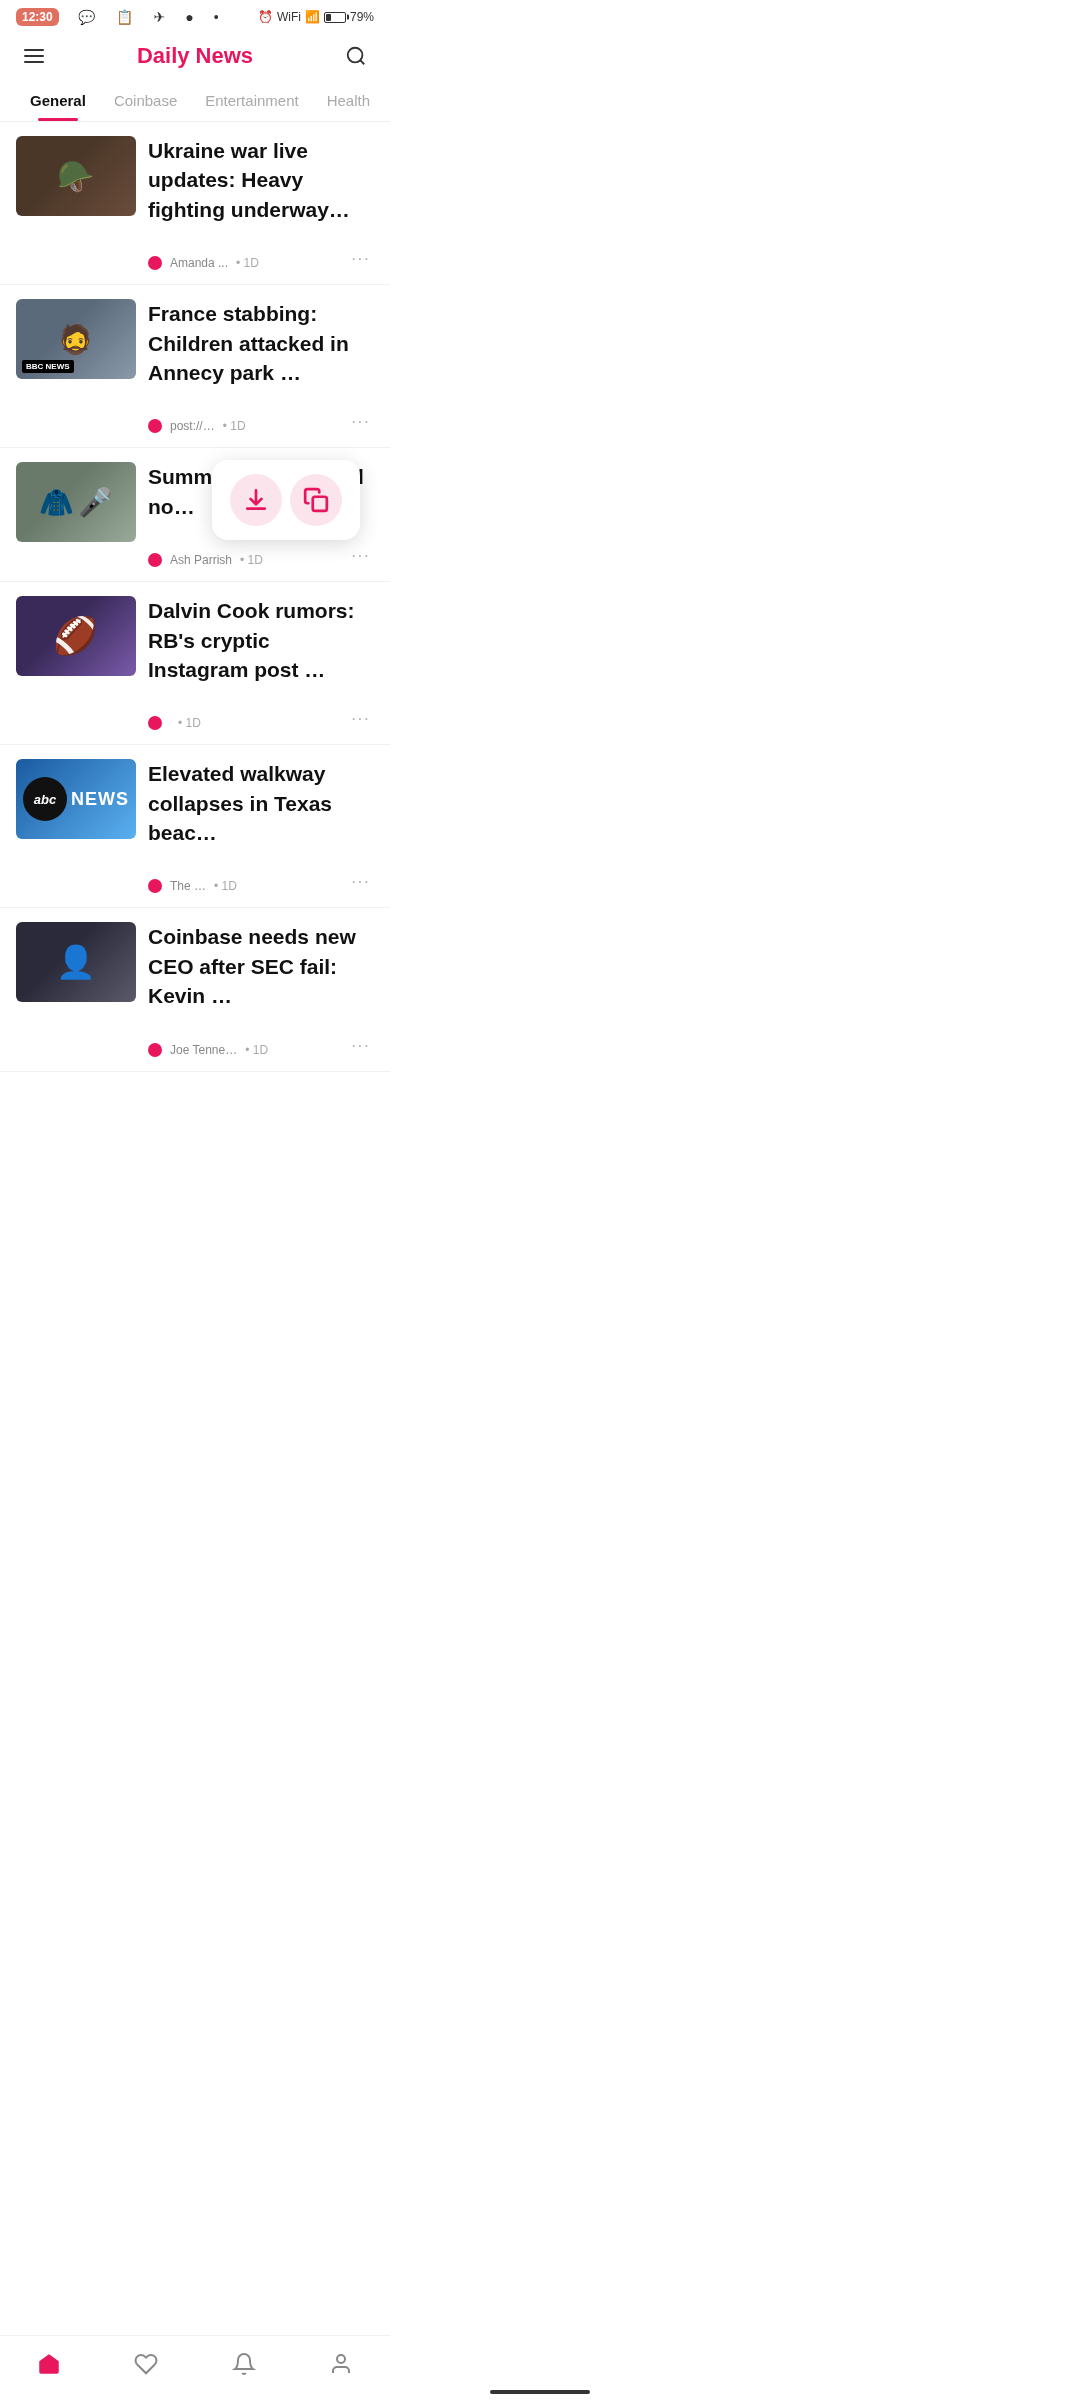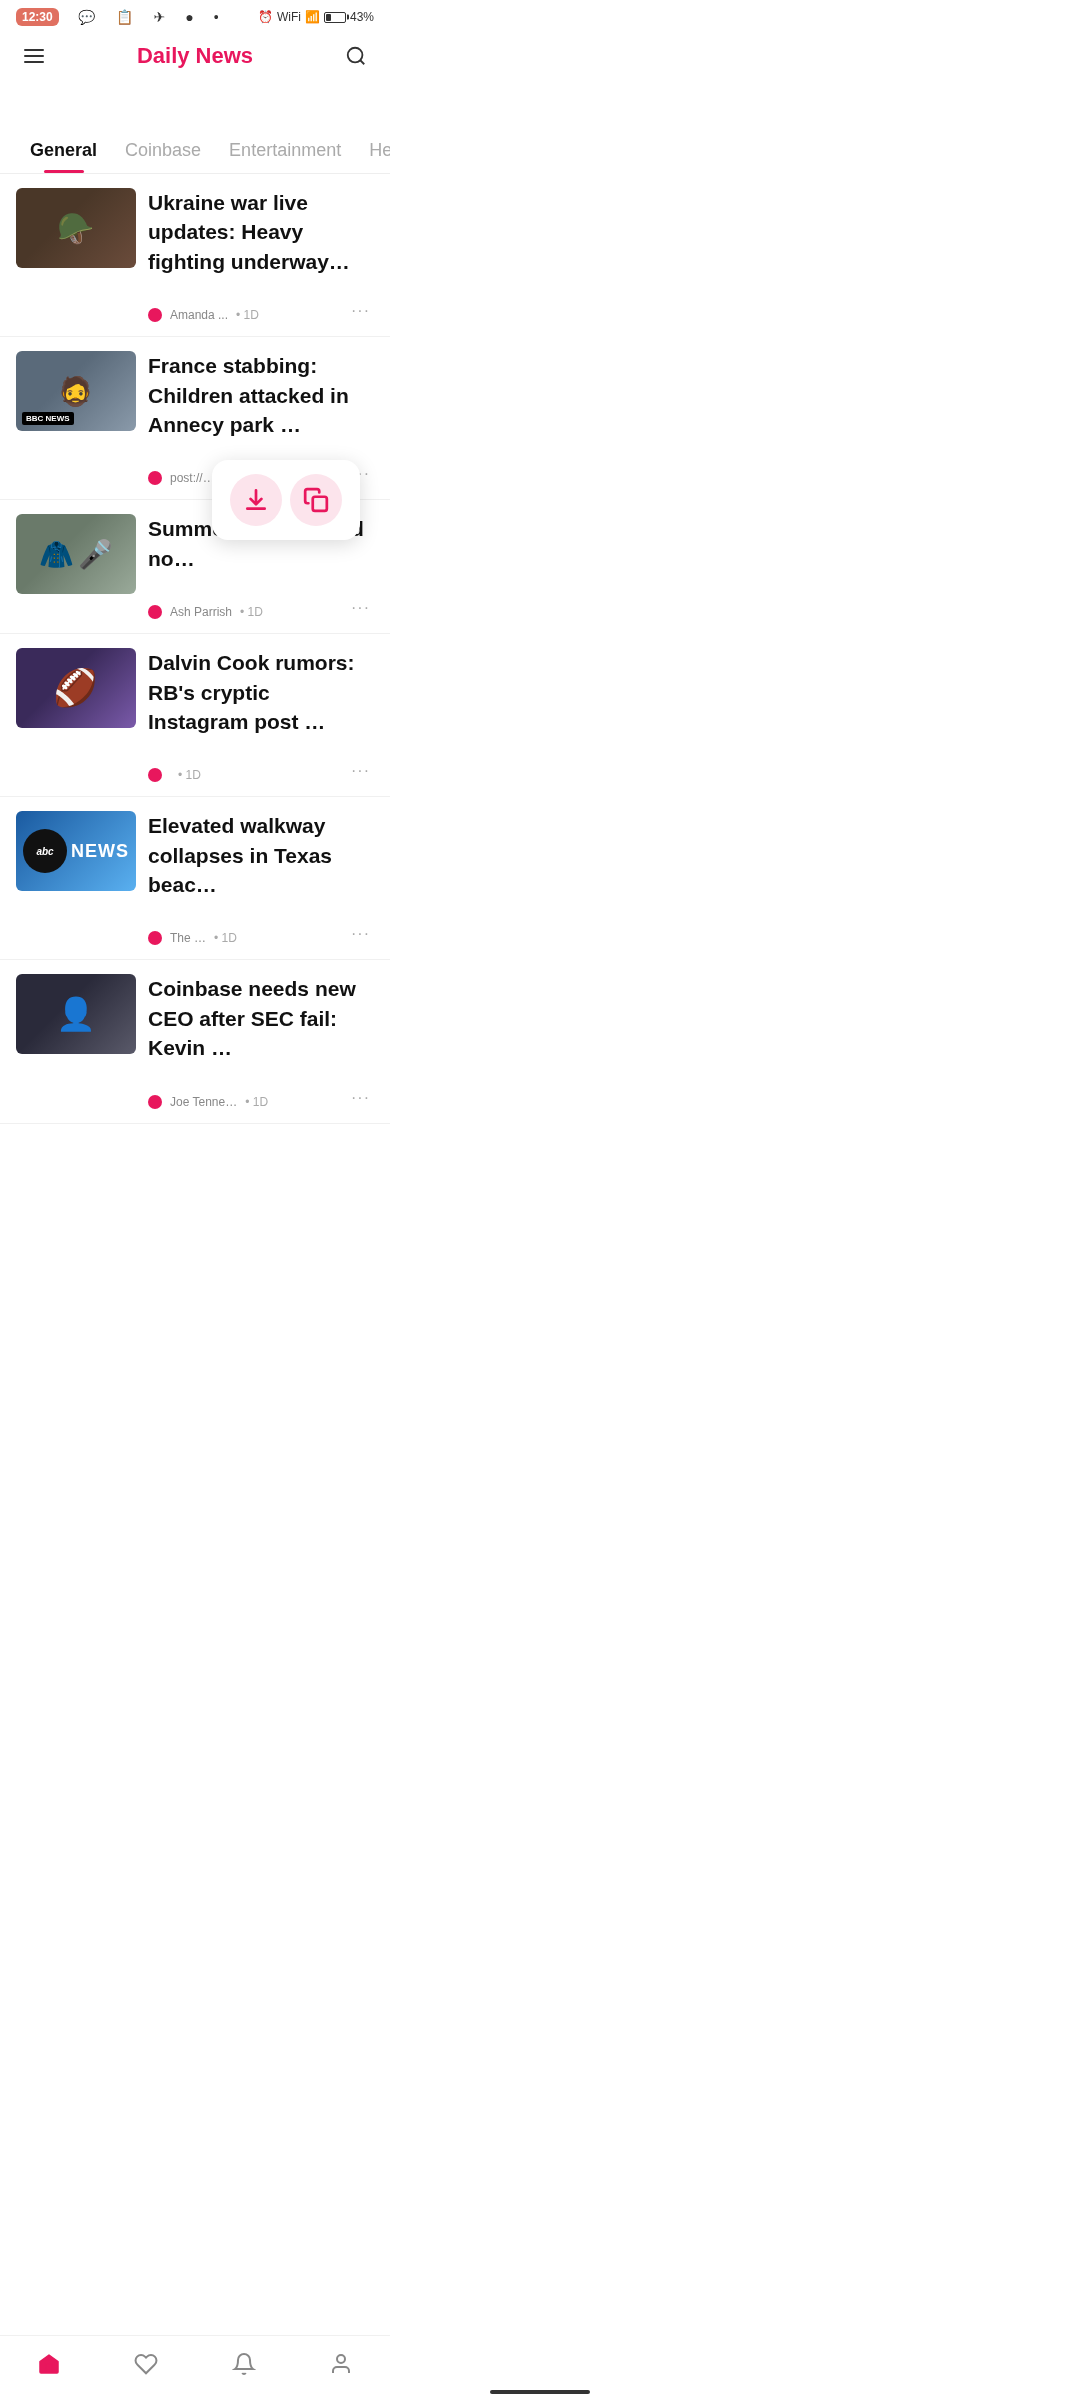--- a/index.html
+++ b/index.html
@@ -109,26 +109,25 @@
     .tabs {
       display: flex;
       padding: 0 16px;
       border-bottom: 1px solid #eee;
       overflow-x: auto;
       scrollbar-width: none;
     }
     .tabs::-webkit-scrollbar { display: none; }
     .tab {
       padding: 8px 14px 12px;
-      font-size: 18px;
+      font-size: 15px;
       color: #aaa;
       cursor: pointer;
       white-space: nowrap;
       position: relative;
-      margin-top: 48px;
     }
     .tab.active {
       color: #111;
       font-weight: 700;
     }
     .tab.active::after {
       content: '';
       position: absolute;
       bottom: 0;
       left: 50%;
@@ -258,21 +257,21 @@
       width: 44px;
       height: 44px;
       background: #111;
       border-radius: 50%;
       display: flex;
       align-items: center;
       justify-content: center;
       position: relative;
     }
     .abc-text {
-      font-size: 10px;
+      font-size: 13px;
       font-weight: 900;
       color: white;
       font-style: italic;
     }
     .abc-news-text {
       font-size: 18px;
       font-weight: 900;
       color: white;
       letter-spacing: 1px;
     }
@@ -337,21 +336,21 @@
     <span class="status-icon">●</span>
     <span class="status-icon">•</span>
   </div>
   <div class="status-right">
     <span>⏰</span>
     <span>WiFi</span>
     <span>📶</span>
     <div class="battery-bar">
       <div class="battery-fill"></div>
     </div>
-    <span>43%</span>
+    <span>79%</span>
   </div>
 </div>
 
 <div class="header">
   <div class="menu-icon">
     <div class="menu-line"></div>
     <div class="menu-line"></div>
     <div class="menu-line"></div>
   </div>
   <div class="header-title">Daily News</div>

